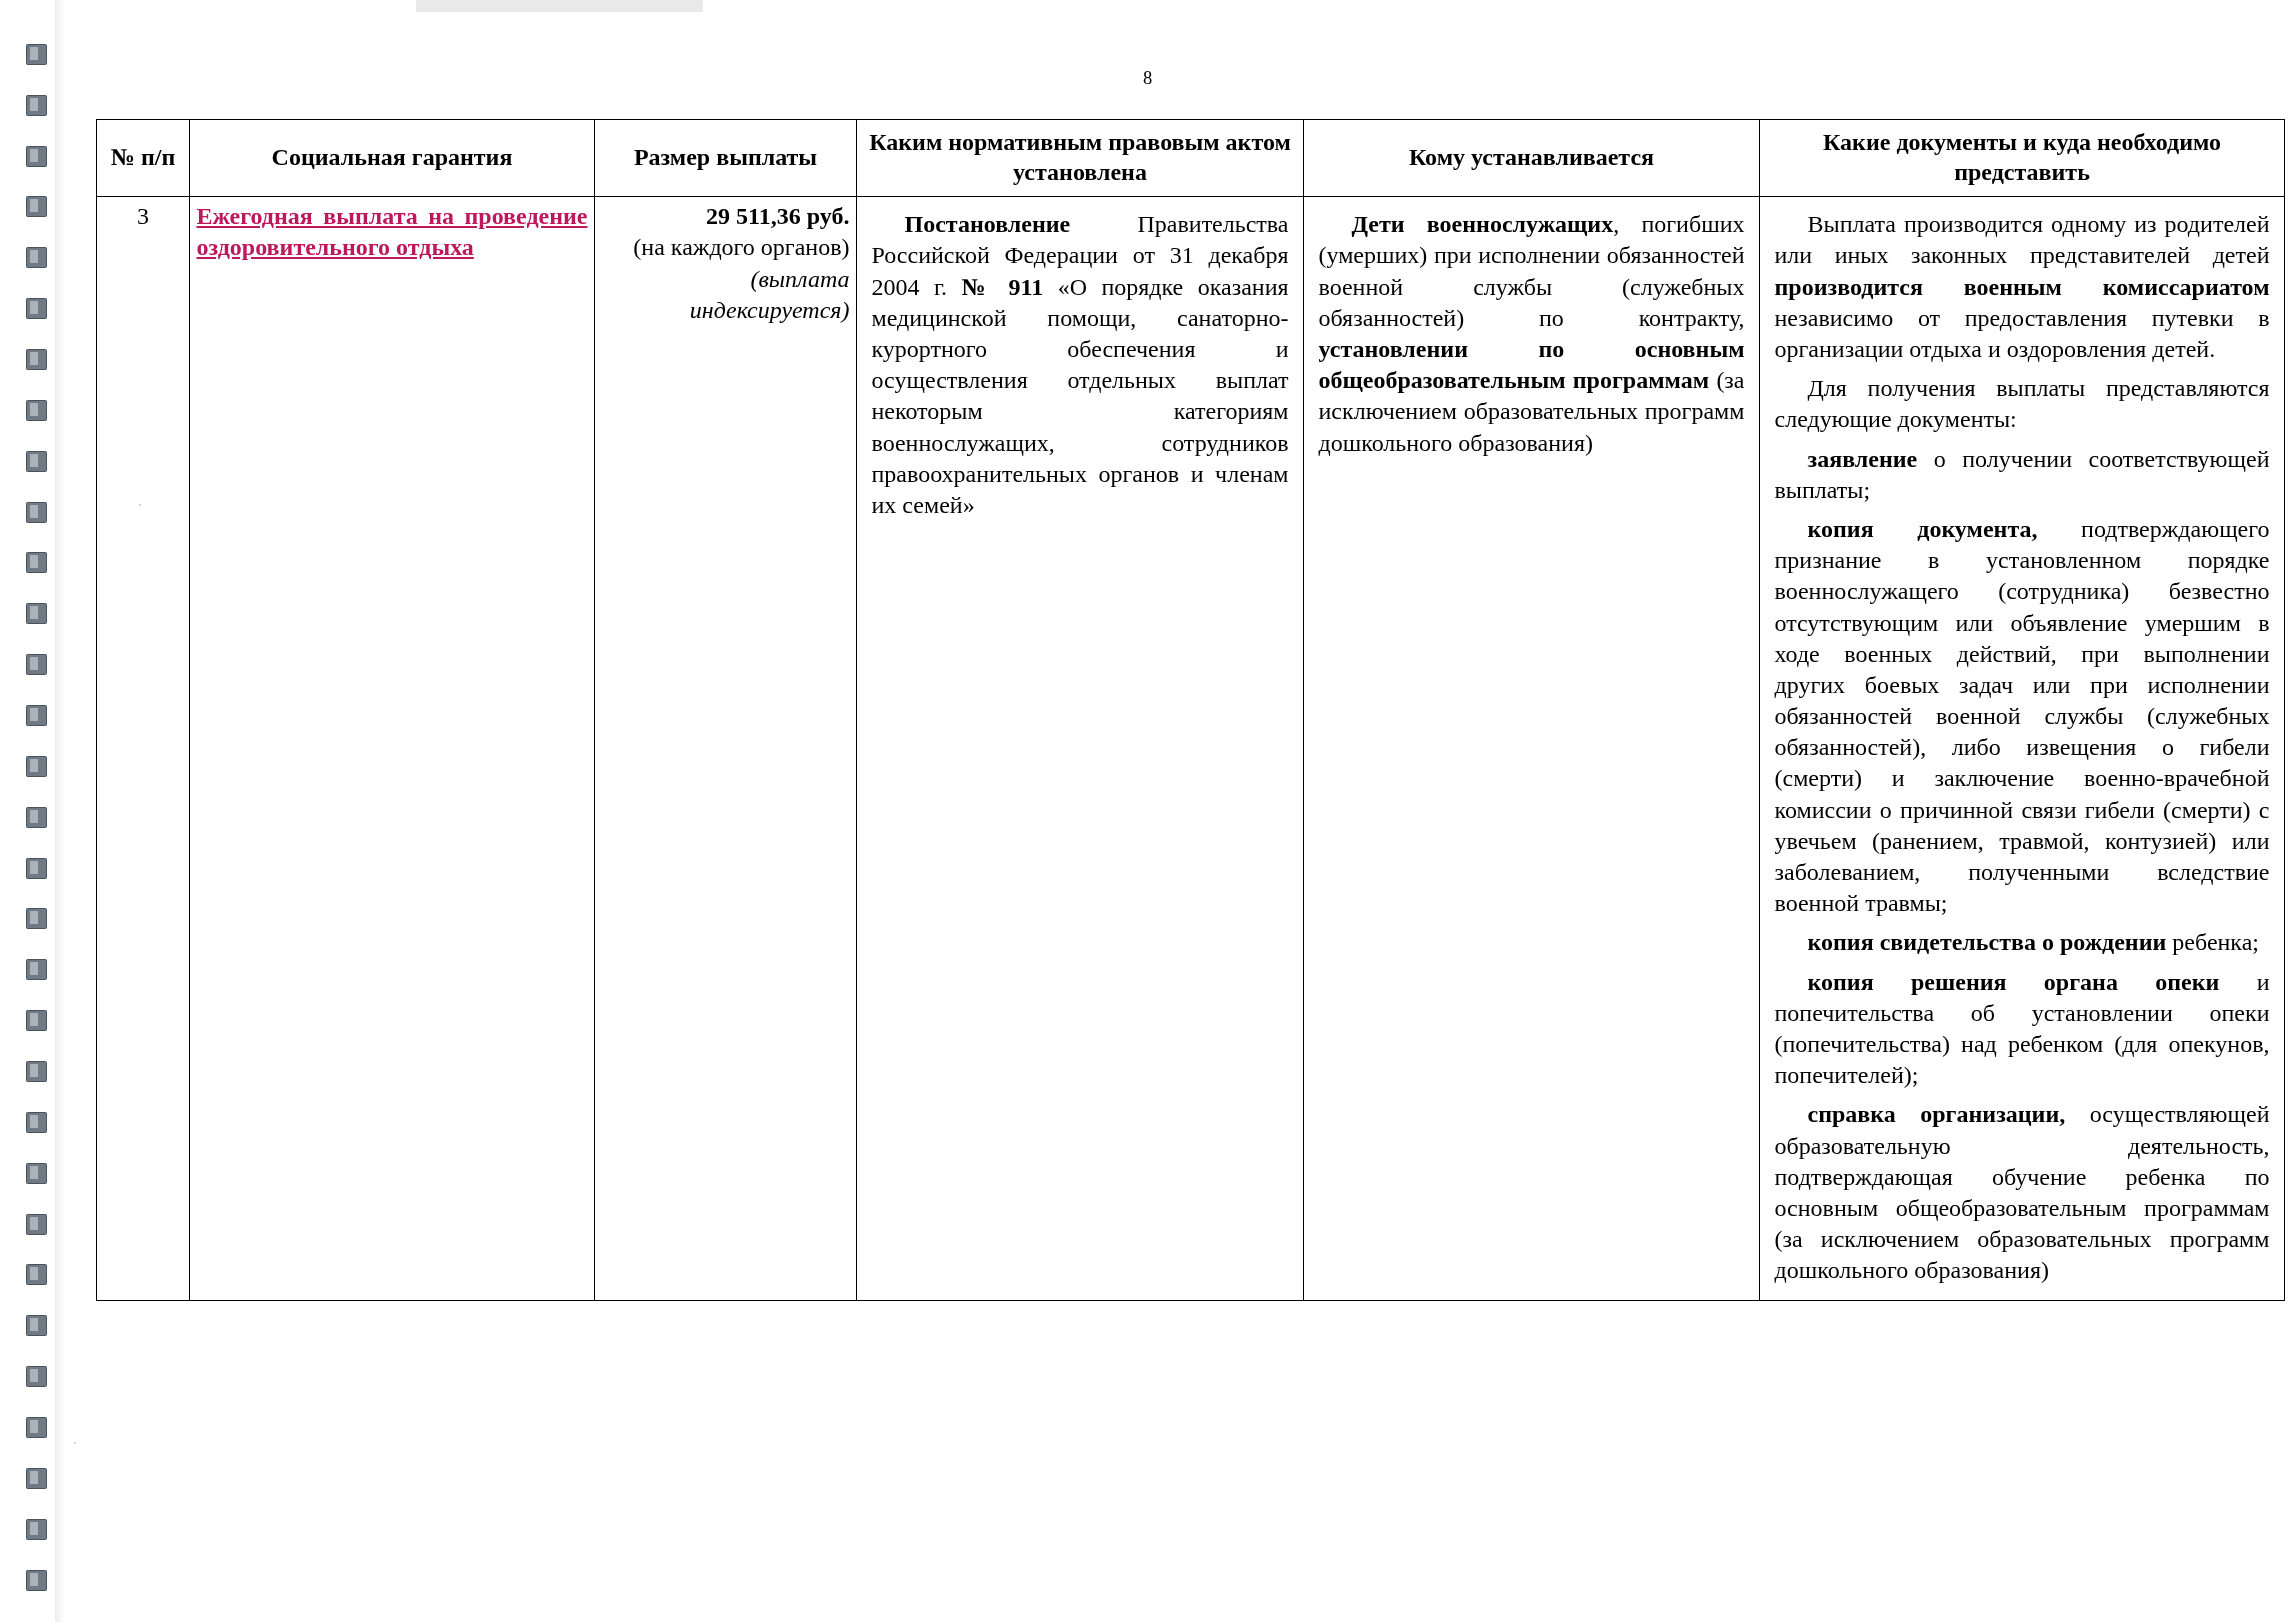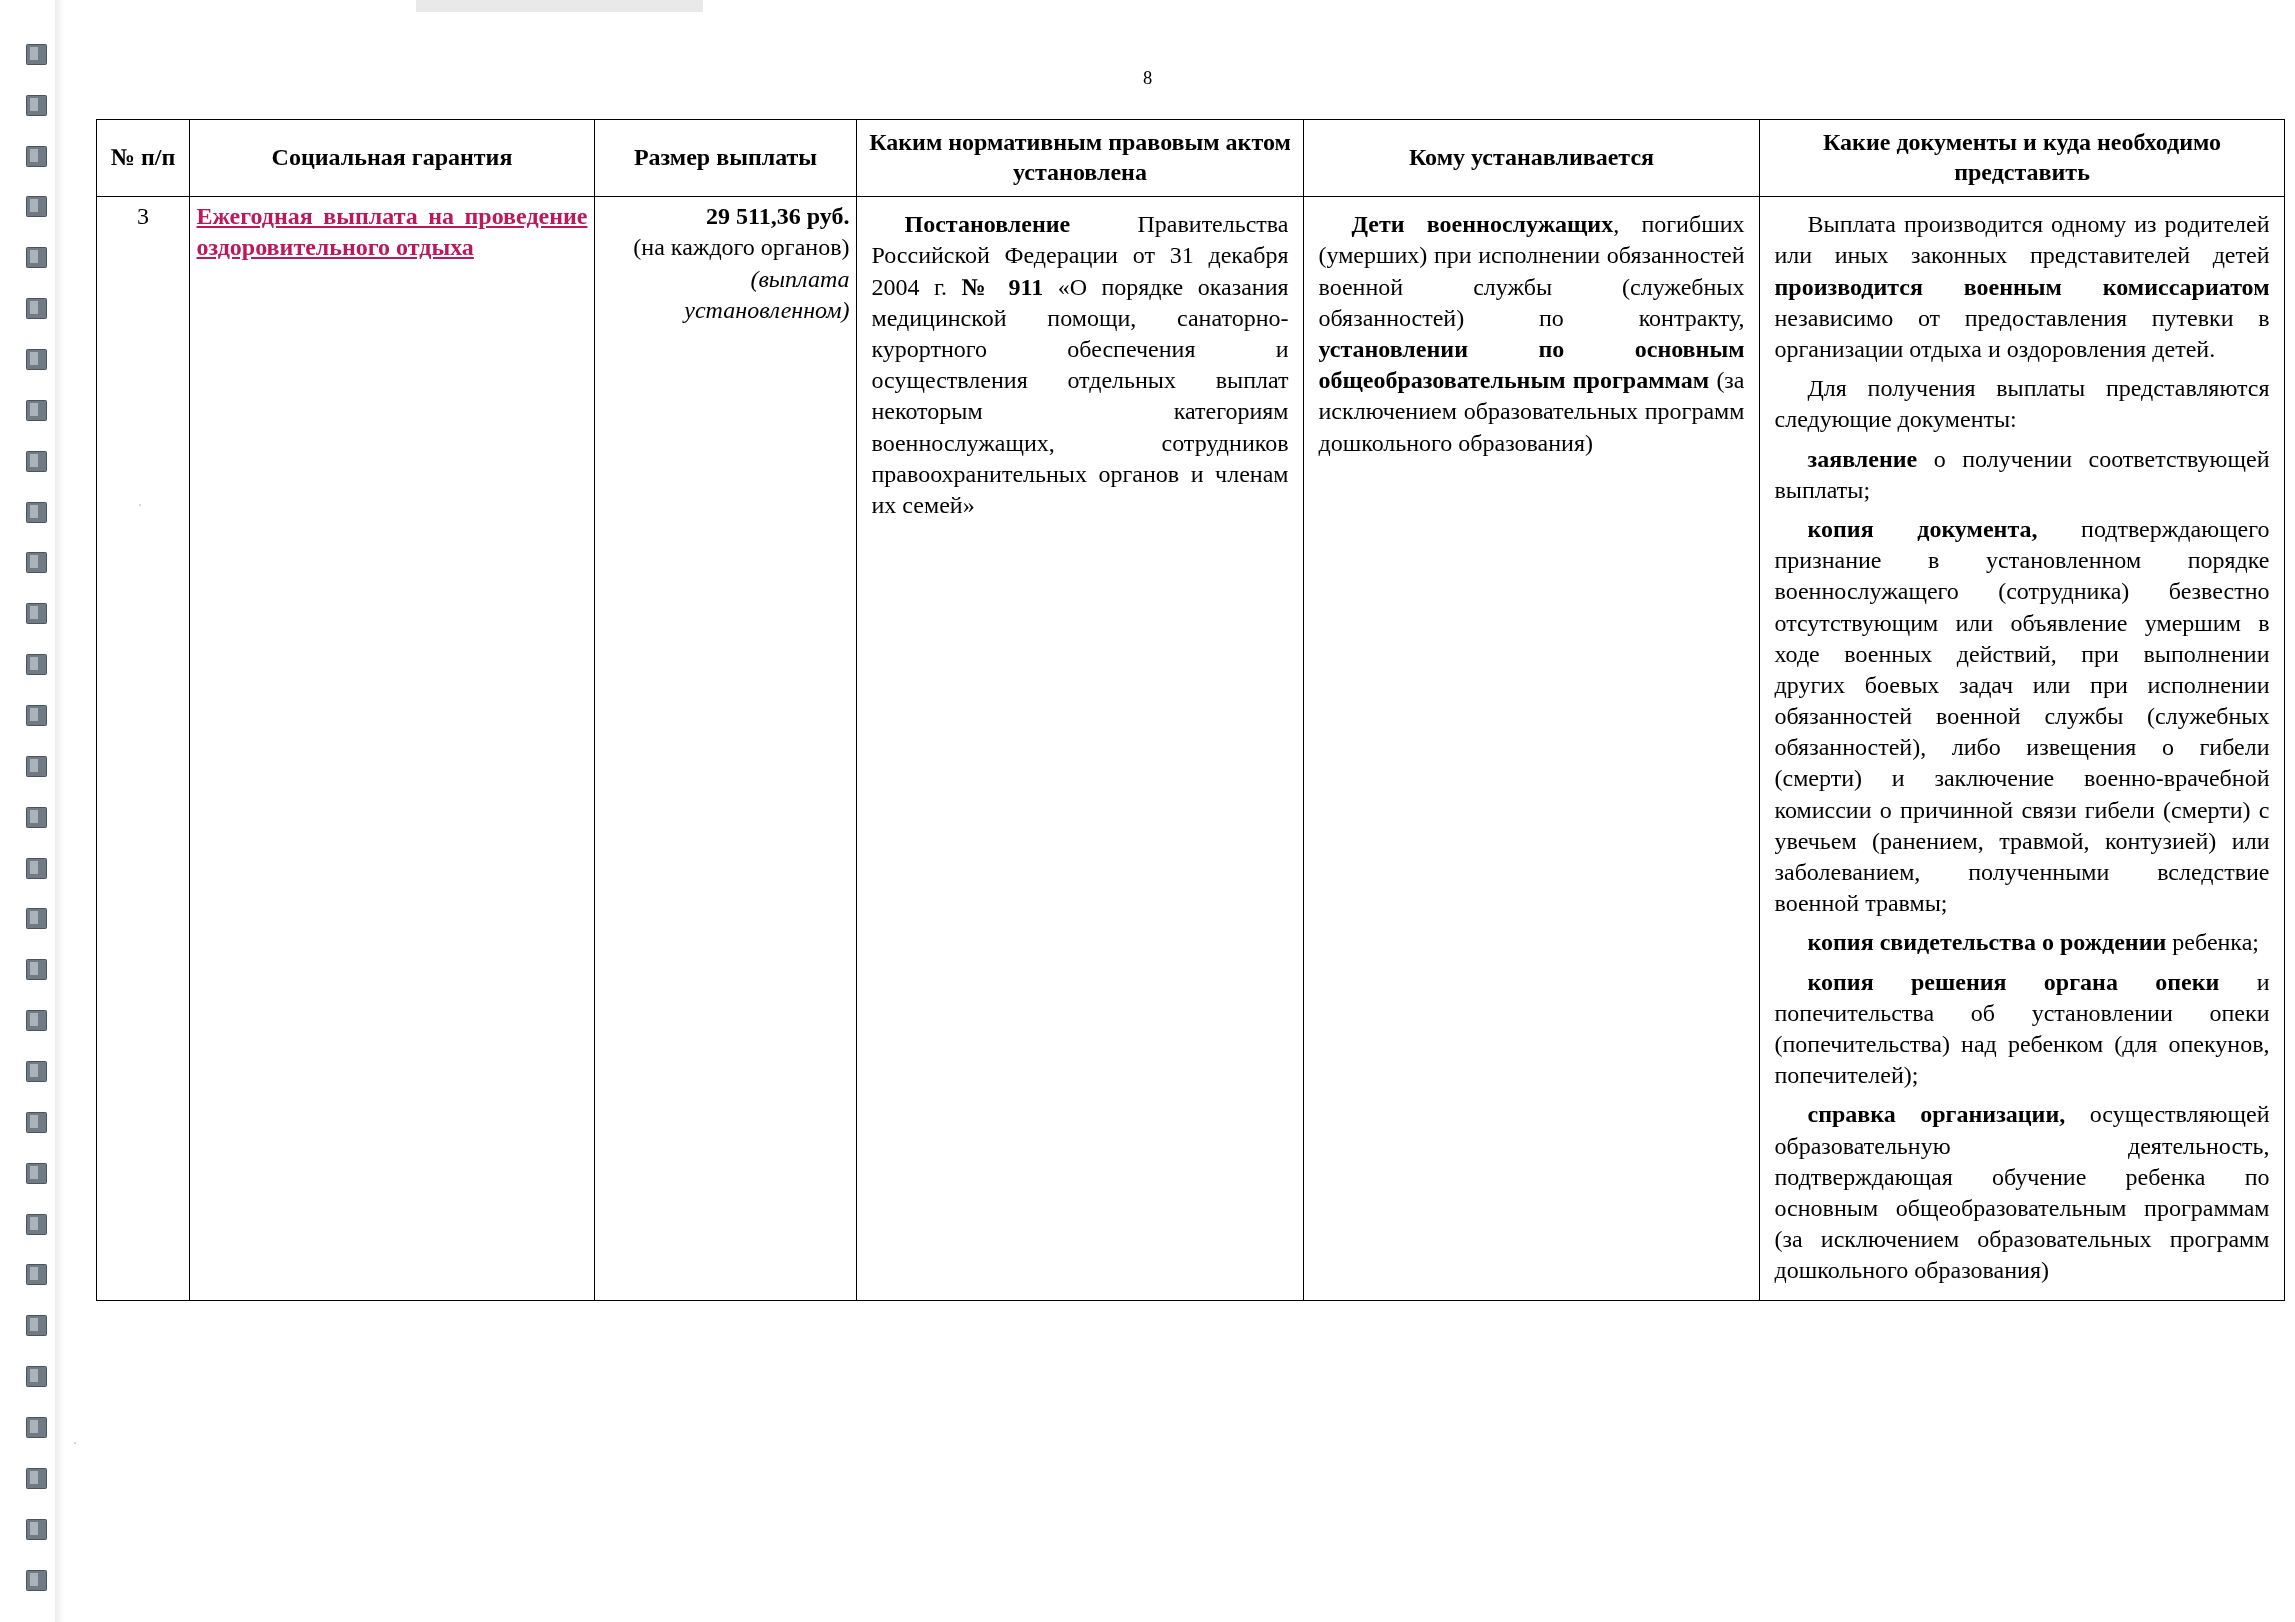--- a/index.html
+++ b/index.html
@@ -189,21 +189,21 @@
 
       <td class="cell-num">3</td>
 
       <td>
         <a class="guarantee-link" href="#">Ежегодная выплата на проведение оздоровительного отдыха</a>
       </td>
 
       <td>
         <span class="size-line size-amount">29 511,36 руб.</span>
         <span class="size-line">(на каждого органов)</span>
-        <span class="size-line i">(выплата установленном)</span>
+        <span class="size-line i">(выплата индексируется)</span>
       </td>
 
       <td class="j">
         <p class="p indent"><span class="b">Постановление</span> <span>Правительства Российской Федерации от 31 декабря 2004 г.</span> <span class="b">№ 911</span> <span>«О порядке оказания медицинской помощи, санаторно-курортного обеспечения и осуществления отдельных выплат некоторым категориям военнослужащих, сотрудников правоохранительных органов и членам их семей»</span></p>
       </td>
 
       <td class="j">
         <p class="p indent"><span class="b">Дети военнослужащих</span><span>, погибших (умерших) при исполнении обязанностей военной службы (служебных обязанностей) по контракту,</span> <span class="b">установлении по основным общеобразовательным программам</span> <span>(за исключением образовательных программ дошкольного образования)</span></p>
       </td>
 

